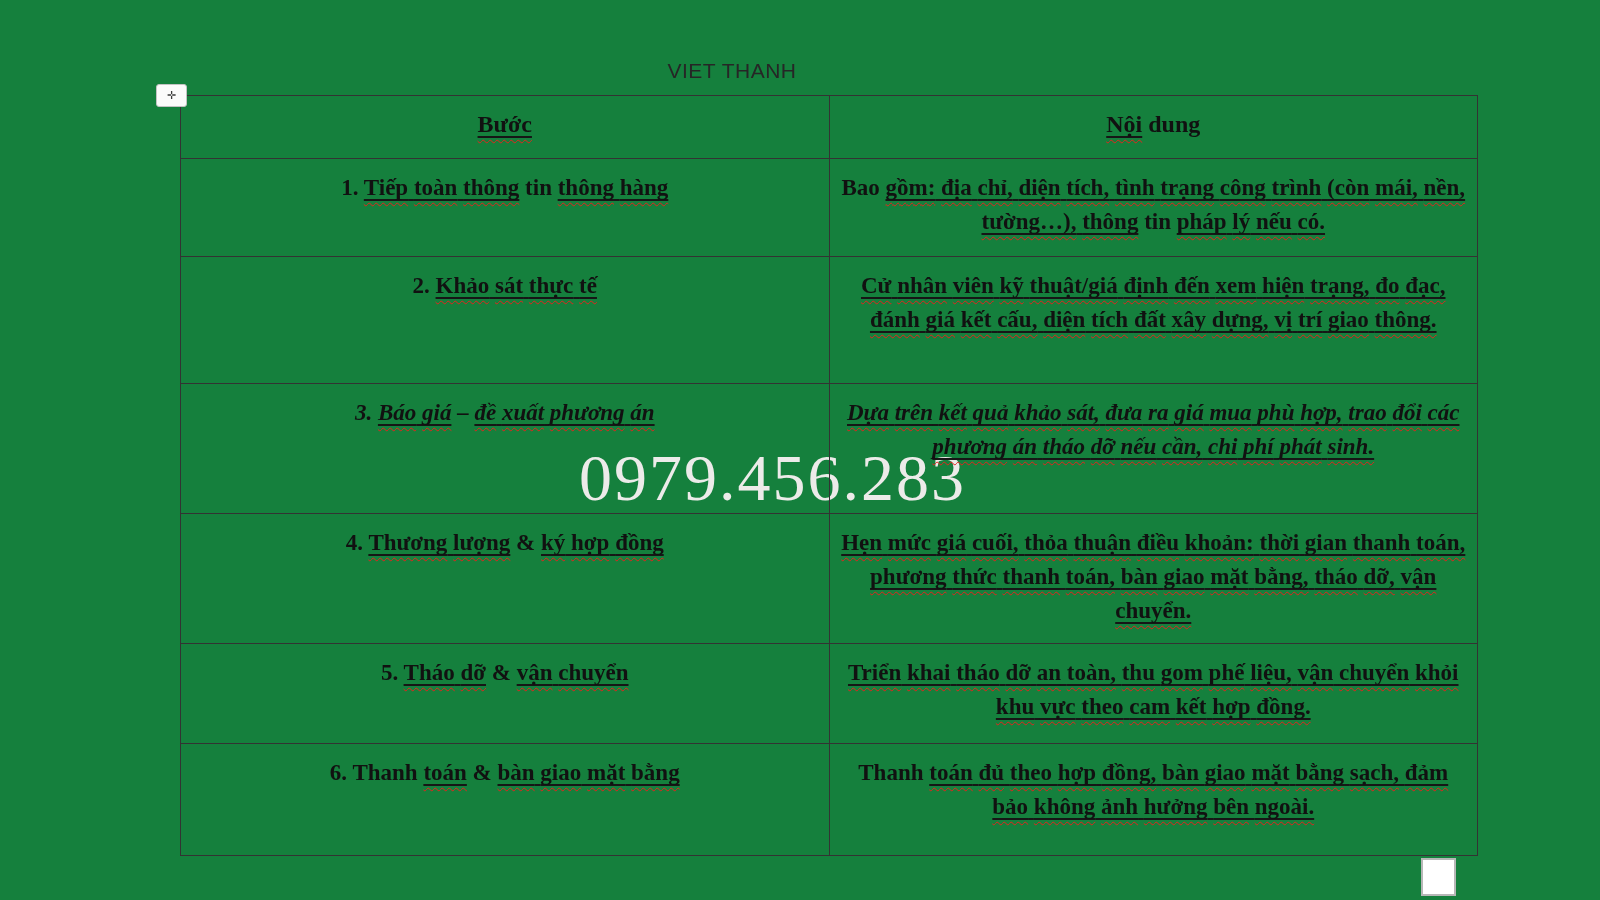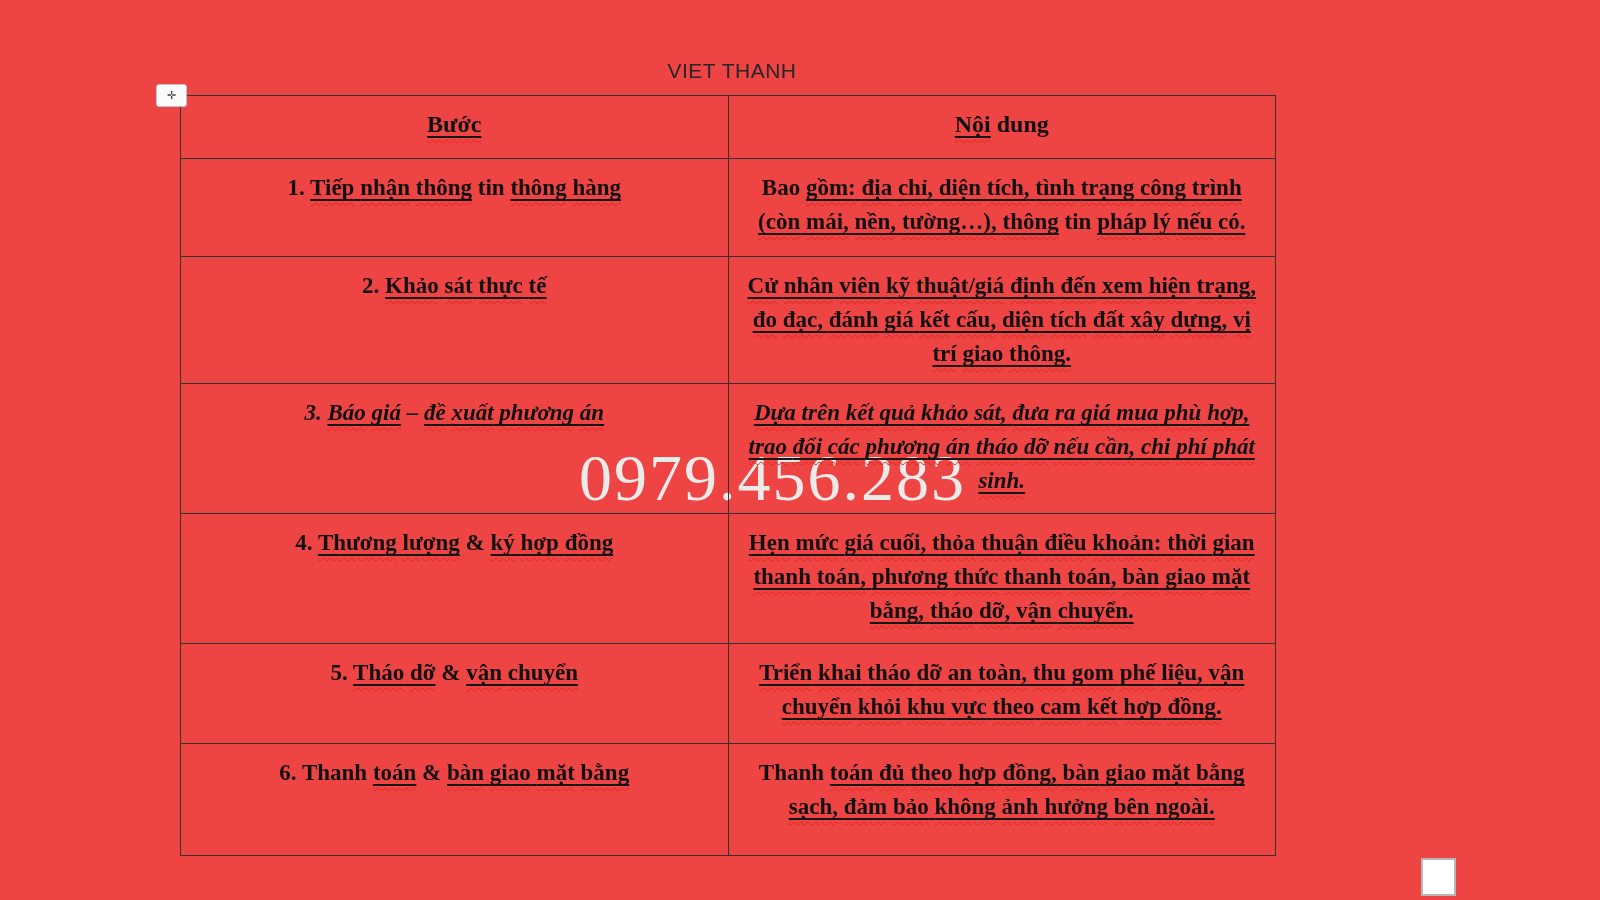--- a/index.html
+++ b/index.html
@@ -1,35 +1,35 @@
 <!DOCTYPE html>
 <html style="--spell: #e2241c; --wm: #ecebe9; --bd: #333333;"><head>
 <meta charset="utf-8">
 <style>
   html,body{margin:0;padding:0;background:#ffffff;}
-  .page{position:relative;width:1600px;height:900px;background:#ef4444;overflow:hidden;
+  .page{position:relative;width:1600px;height:900px;background:#15803d;overflow:hidden;
         font-family:"Liberation Serif", serif;}
 
   .doc-title{position:absolute;left:532px;top:59px;width:400px;text-align:center;
              font-family:"Liberation Sans", sans-serif;font-size:21px;font-weight:500;
              color:#262626;letter-spacing:.5px;}
 
   .watermark{position:absolute;left:0;top:440px;width:1545px;text-align:center;
              font-family:"Liberation Serif", serif;font-weight:400;font-size:66px;
              letter-spacing:2px;color:var(--wm,#ecebe9);z-index:0;user-select:none;}
 
   .move-handle{position:absolute;left:156px;top:84px;width:29px;height:21px;
                border:1px solid #c3c3c3;border-radius:3px;background:#fbfbfb;
                display:flex;align-items:center;justify-content:center;z-index:3;}
   .move-handle span{font-size:11px;line-height:11px;color:#3a3a3a;}
 
   .resize-handle{position:absolute;left:1421px;top:858px;width:31px;height:34px;
                  border:2px solid #b7b7b7;background:#fff;z-index:3;}
 
-  table.doc{position:absolute;left:180px;top:95px;width:1096px;z-index:1;
+  table.doc{position:absolute;left:180px;top:95px;width:1298px;z-index:1;
             border-collapse:collapse;table-layout:fixed;background:transparent;}
   table.doc col{width:50%;}
   table.doc th, table.doc td{border:1.6px solid var(--bd,#333);vertical-align:top;
             text-align:center;padding:12px 10px 6px 10px;background:transparent;
             color:#111;font-weight:700;}
   table.doc th{height:63px;font-size:24px;line-height:32px;box-sizing:border-box;}
   table.doc td{font-size:23px;line-height:34px;box-sizing:border-box;}
   tbody tr:nth-child(1) td{height:98px;}
   tbody tr:nth-child(2) td{height:127px;}
   tbody tr:nth-child(3) td{height:130px;font-style:italic;}
@@ -65,21 +65,21 @@
         <col>
       </colgroup>
     <thead>
       <tr>
         <th><span class="vn"><span class="u"><span class="w">Bước</span></span></span></th>
         <th><span class="vn"><span class="u"><span class="w">Nội</span></span> dung</span></th>
       </tr>
     </thead>
     <tbody>
       <tr>
-        <td><span class="vn">1. <span class="u"><span class="w">Tiếp</span> <span class="w">nhận</span> <span class="w">thông</span></span> tin <span class="u"><span class="w">thông</span> <span class="w">hàng</span></span></span></td>
+        <td><span class="vn">1. <span class="u"><span class="w">Tiếp</span> <span class="w">toàn</span> <span class="w">thông</span></span> tin <span class="u"><span class="w">thông</span> <span class="w">hàng</span></span></span></td>
         <td><span class="vn">Bao <span class="u"><span class="w">gồm:</span> <span class="w">địa</span> <span class="w">chỉ,</span> <span class="w">diện</span> <span class="w">tích,</span> <span class="w">tình</span> <span class="w">trạng</span> <span class="w">công</span> <span class="w">trình</span> <span class="w">(còn</span> <span class="w">mái,</span> <span class="w">nền,</span> <span class="w">tường…),</span> <span class="w">thông</span></span> tin <span class="u"><span class="w">pháp</span> <span class="w">lý</span> <span class="w">nếu</span> <span class="w">có.</span></span></span></td>
       </tr>
       <tr>
         <td><span class="vn">2. <span class="u"><span class="w">Khảo</span> <span class="w">sát</span> <span class="w">thực</span> <span class="w">tế</span></span></span></td>
         <td><span class="vn"><span class="u"><span class="w">Cử</span> <span class="w">nhân</span> <span class="w">viên</span> <span class="w">kỹ</span> <span class="w">thuật/giá</span> <span class="w">định</span> <span class="w">đến</span> <span class="w">xem</span> <span class="w">hiện</span> <span class="w">trạng,</span> <span class="w">đo</span> <span class="w">đạc,</span> <span class="w">đánh</span> <span class="w">giá</span> <span class="w">kết</span> <span class="w">cấu,</span> <span class="w">diện</span> <span class="w">tích</span> <span class="w">đất</span> <span class="w">xây</span> <span class="w">dựng,</span> <span class="w">vị</span> <span class="w">trí</span> <span class="w">giao</span> <span class="w">thông.</span></span></span></td>
       </tr>
       <tr>
         <td><span class="vn">3. <span class="u"><span class="w">Báo</span> <span class="w">giá</span></span> – <span class="u"><span class="w">đề</span> <span class="w">xuất</span> <span class="w">phương</span> <span class="w">án</span></span></span></td>
         <td><span class="vn"><span class="u"><span class="w">Dựa</span> <span class="w">trên</span> <span class="w">kết</span> <span class="w">quả</span> <span class="w">khảo</span> <span class="w">sát,</span> <span class="w">đưa</span> <span class="w">ra</span> <span class="w">giá</span> <span class="w">mua</span> <span class="w">phù</span> <span class="w">hợp,</span> <span class="w">trao</span> <span class="w">đổi</span> <span class="w">các</span> <span class="w">phương</span> <span class="w">án</span> <span class="w">tháo</span> <span class="w">dỡ</span> <span class="w">nếu</span> <span class="w">cần,</span> <span class="w">chi</span> <span class="w">phí</span> <span class="w">phát</span> <span class="w">sinh.</span></span></span></td>
       </tr>

